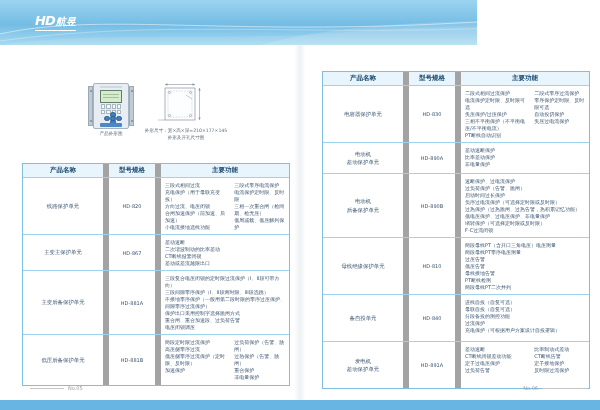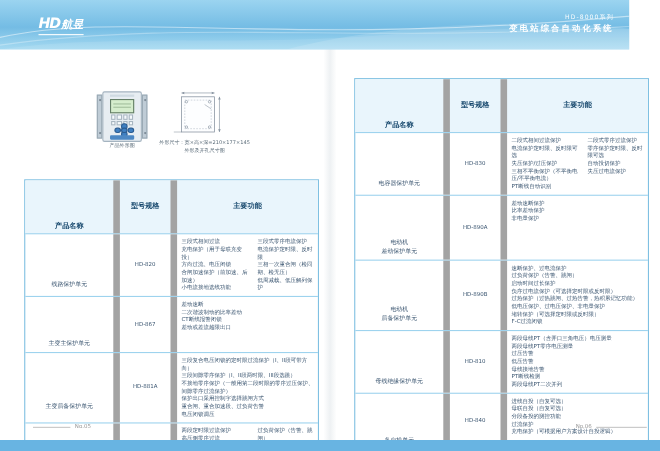--- a/index.html
+++ b/index.html
@@ -1,21 +1,21 @@
 <!DOCTYPE html>
 <html><head>
 <meta charset="utf-8">
 <style>
   html,body{margin:0;padding:0;}
   body{width:600px;height:410px;overflow:hidden;background:#ffffff;
        font-family:"DejaVu Sans",sans-serif;position:relative;}
   .stage{position:absolute;left:0;top:0;width:600px;height:410px;background:#fff;}
 
   
-  .top-band{position:absolute;left:0;top:0;width:572px;height:45px;
+  .top-band{position:absolute;left:0;top:0;width:477px;height:45px;
     background:linear-gradient(180deg,#9bd4f0 0%,#74bce4 55%,#a6daf1 100%);overflow:hidden;}
   .top-band svg{position:absolute;left:0;top:0;}
   .logo{position:absolute;left:35px;top:13px;color:#fff;font-style:italic;font-weight:bold;
         border-bottom:1.5px solid #ffffff;padding-bottom:1px;line-height:14px;}
   .logo .hd{font-size:13px;letter-spacing:-1px;}
   .logo .cn{font-size:10px;margin-left:1px;}
   .hdr-right{position:absolute;right:14px;top:12px;text-align:right;color:#ffffff;}
   .hdr-series{font-size:5.5px;letter-spacing:1px;opacity:.95;}
   .hdr-sub{font-size:7.5px;font-weight:bold;letter-spacing:2px;margin-top:2px;}
 
@@ -75,21 +75,21 @@
   .t-table{position:absolute;width:268px;border:1px solid #7fc0e2;background:#fff;
     box-sizing:border-box;color:#3a5570;}
   .t-left{left:22px;top:163px;}
   .t-right{left:322px;top:71px;}
   .t-row{display:flex;border-top:1px solid #9ed3ee;align-items:stretch;}
   .t-row:first-child{border-top:none;}
   .t-head{background:#e9f5fc;min-height:13px;}
   .t-head .t-cell{display:flex;align-items:center;justify-content:center;
     font-weight:bold;font-size:6.5px;color:#17486d;text-align:center;padding:1px 2px;}
   .t-cell{border-left:6px solid #a3a3a3;box-sizing:border-box;padding:3px 4px;}
-  .t-cell:first-child{border-left:none;margin-top:36px;}
+  .t-cell:first-child{border-left:none;}
   .c0{width:80px;flex:none;display:flex;flex-direction:column;justify-content:center;
       align-items:center;text-align:center;font-size:5.4px;line-height:1.5;}
   .c1{width:52px;flex:none;display:flex;align-items:center;justify-content:center;font-size:5px;}
   .c2{flex:1;}
   .funcs{display:flex;flex-direction:row;gap:7px;align-items:flex-start;padding-top:4px;}
   .fcol{font-size:5px;line-height:1.4;}
   .fcol:first-child{flex:1 1 55%;}
   .fcol:nth-child(2){flex:1 1 45%;}
   
   .t-left .t-row:nth-child(2){min-height:52px;}
@@ -110,24 +110,20 @@
 
   <div class="top-band">
     <svg width="600" height="45" viewBox="0 0 600 45">
       <path d="M0,34 C120,8 260,46 600,12" stroke="rgba(255,255,255,0.5)" stroke-width="1" fill="none"></path>
       <path d="M0,41 C180,16 340,42 600,22" stroke="rgba(255,255,255,0.3)" stroke-width="1" fill="none"></path>
       <path d="M260,45 C360,18 520,16 600,30 L600,45 Z" fill="rgba(255,255,255,0.14)"></path>
       <path d="M0,45 C100,30 230,43 360,31 C470,22 560,29 600,25 L600,45 L0,45 Z" fill="rgba(255,255,255,0.10)"></path>
     </svg>
     <div class="logo">
       <span class="hd">HD</span><span class="cn">航昱</span>
-    </div>
-    <div class="hdr-right">
-      <div class="hdr-series">HD-8000系列</div>
-      <div class="hdr-sub">变电站综合自动化系统</div>
     </div>
   </div>
 
   <div class="gutter"></div>
 
 
   <div class="device">
     <div class="ear ear-l">
       <span class="hole t"></span>
       <span class="hole b"></span>

